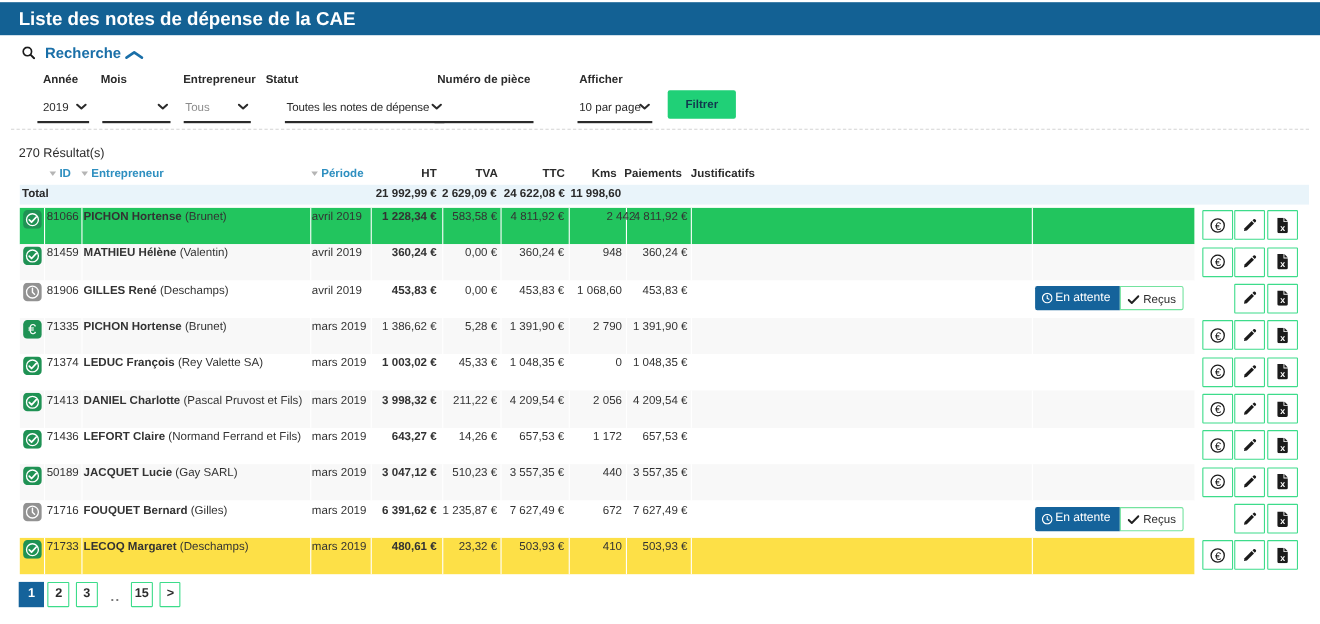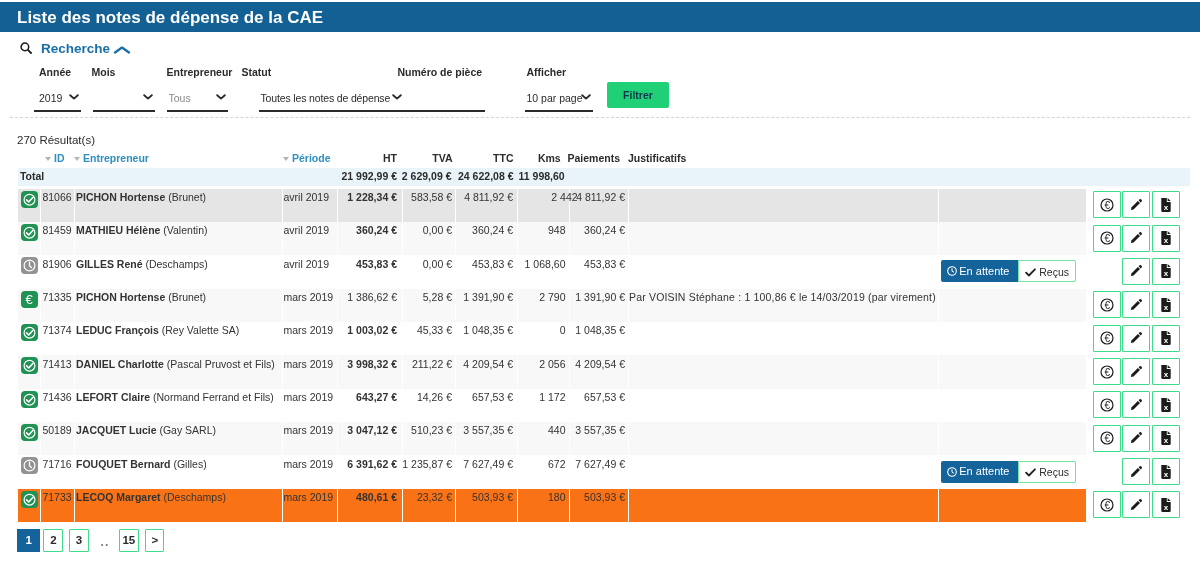--- a/index.html
+++ b/index.html
@@ -86,21 +86,21 @@
 <div class="a th num" style="left:500.7px;width:60px">Kms</div>
 <div class="a th" style="left:567.5px">Paiements</div>
 <div class="a th" style="left:628px">Justificatifs</div>
 <div class="a total">
     <div style="left:2.4px">Total</div>
     <div class="num" style="left:269.4px;width:110px">21 992,99 €</div>
     <div class="num" style="left:323.9px;width:110px">2 629,09 €</div>
     <div class="num" style="left:385.9px;width:110px">24 622,08 €</div>
     <div class="num" style="left:437.1px;width:110px">11 998,60</div>
   </div>
-<div class="a row" style="top:188.5px;background:#e5e5e5">
+<div class="a row" style="top:188.5px;background:#22c55e">
     <div class="cl" style="left:22.6px;width:0"></div>
     <div class="cl" style="left:56.9px;width:0"></div>
     <div class="cl" style="left:264.1px;width:0"></div>
     <div class="cl" style="left:319.2px;width:0"></div>
     <div class="cl" style="left:384px;width:0"></div>
     <div class="cl" style="left:437.4px;width:0"></div>
     <div class="cl" style="left:499.7px;width:0"></div>
     <div class="cl" style="left:551.5px;width:0"></div>
     <div class="cl" style="left:610.2px;width:0"></div>
     <div class="cl" style="left:920.9px;width:0"></div>
@@ -252,21 +252,20 @@
         <text x="8.2" y="13" font-family="Liberation Sans" font-size="13" fill="#fff" text-anchor="middle">€</text>
       </svg></div>
     <div class="ct" style="left:24.8px">71335</div>
     <div class="ct" style="left:58.4px"><b>PICHON Hortense</b> (Brunet)</div>
     <div class="ct" style="left:265.9px">mars 2019</div>
     <div class="ct num" style="left:299.4px;width:80px;font-weight:normal">1 386,62 €</div>
     <div class="ct num" style="left:354.4px;width:80px">5,28 €</div>
     <div class="ct num" style="left:415.4px;width:80px">1 391,90 €</div>
     <div class="ct num" style="left:467.9px;width:80px">2 790</div>
     <div class="ct num" style="left:527.4px;width:80px">1 391,90 €</div>
-    <div class="ct" style="left:611.4px;letter-spacing:0.18px">Par VOISIN Stéphane : 1 100,86 € le 14/03/2019 (par virement)</div>
     <div class="abtn" style="left:1075.7px;top:2.8px">
       <svg width="14" height="14" viewBox="0 0 14 14">
         <circle cx="7" cy="7" r="6" fill="none" stroke="#1b1b1b" stroke-width="1.2"></circle>
         <text x="7.4" y="10.8" font-family="Liberation Sans" font-size="10" fill="#1b1b1b" text-anchor="middle">€</text>
       </svg>
     </div>
     <div class="abtn" style="left:1104.9px;top:2.8px">
       <svg width="13" height="13" viewBox="0 0 13 13">
         <path d="M1.9 9.0 L8.4 2.5 L10.5 4.6 L4.0 11.1 L1.4 11.6 Z" fill="#1b1b1b"></path>
         <path d="M9.1 1.8 L10.1 0.8 Q10.8 0.2 11.5 0.8 L12.2 1.5 Q12.8 2.2 12.2 2.9 L11.2 3.9 Z" fill="#1b1b1b"></path>
@@ -505,21 +504,21 @@
       </svg>
     </div>
     <div class="abtn" style="left:1134.9px;top:2.8px">
       <svg width="11" height="14" viewBox="0 0 11 14">
         <path d="M0.8 0 H6.3 V3.9 H10.2 V12.7 Q10.2 14 8.9 14 H2.1 Q0.8 14 0.8 12.7 Z" fill="#1b1b1b"></path>
         <path d="M7.1 0 L10.2 3.1 H7.1 Z" fill="#1b1b1b"></path>
         <text x="5.6" y="11.6" font-family="Liberation Sans" font-size="8" font-weight="bold" fill="#fff" text-anchor="middle">x</text>
       </svg>
     </div>
   </div>
-<div class="a row" style="top:488.65px;background:#f97316">
+<div class="a row" style="top:488.65px;background:#fde047">
     <div class="cl" style="left:22.6px;width:0"></div>
     <div class="cl" style="left:56.9px;width:0"></div>
     <div class="cl" style="left:264.1px;width:0"></div>
     <div class="cl" style="left:319.2px;width:0"></div>
     <div class="cl" style="left:384px;width:0"></div>
     <div class="cl" style="left:437.4px;width:0"></div>
     <div class="cl" style="left:499.7px;width:0"></div>
     <div class="cl" style="left:551.5px;width:0"></div>
     <div class="cl" style="left:610.2px;width:0"></div>
     <div class="cl" style="left:920.9px;width:0"></div>
@@ -528,21 +527,21 @@
         <rect width="17" height="17" rx="4" fill="#1f9254"></rect>
         <circle cx="8.5" cy="8.7" r="5.4" fill="none" stroke="#fff" stroke-width="1.2"></circle>
         <path d="M5.6 8.9 L7.7 11 L12 6.3" fill="none" stroke="#fff" stroke-width="1.6" stroke-linecap="round" stroke-linejoin="round"></path>
       </svg></div>
     <div class="ct" style="left:24.8px">71733</div>
     <div class="ct" style="left:58.4px"><b>LECOQ Margaret</b> (Deschamps)</div>
     <div class="ct" style="left:265.9px">mars 2019</div>
     <div class="ct num" style="left:299.4px;width:80px;font-weight:bold">480,61 €</div>
     <div class="ct num" style="left:354.4px;width:80px">23,32 €</div>
     <div class="ct num" style="left:415.4px;width:80px">503,93 €</div>
-    <div class="ct num" style="left:467.9px;width:80px">180</div>
+    <div class="ct num" style="left:467.9px;width:80px">410</div>
     <div class="ct num" style="left:527.4px;width:80px">503,93 €</div>
     <div class="abtn" style="left:1075.7px;top:2.8px">
       <svg width="14" height="14" viewBox="0 0 14 14">
         <circle cx="7" cy="7" r="6" fill="none" stroke="#1b1b1b" stroke-width="1.2"></circle>
         <text x="7.4" y="10.8" font-family="Liberation Sans" font-size="10" fill="#1b1b1b" text-anchor="middle">€</text>
       </svg>
     </div>
     <div class="abtn" style="left:1104.9px;top:2.8px">
       <svg width="13" height="13" viewBox="0 0 13 13">
         <path d="M1.9 9.0 L8.4 2.5 L10.5 4.6 L4.0 11.1 L1.4 11.6 Z" fill="#1b1b1b"></path>

